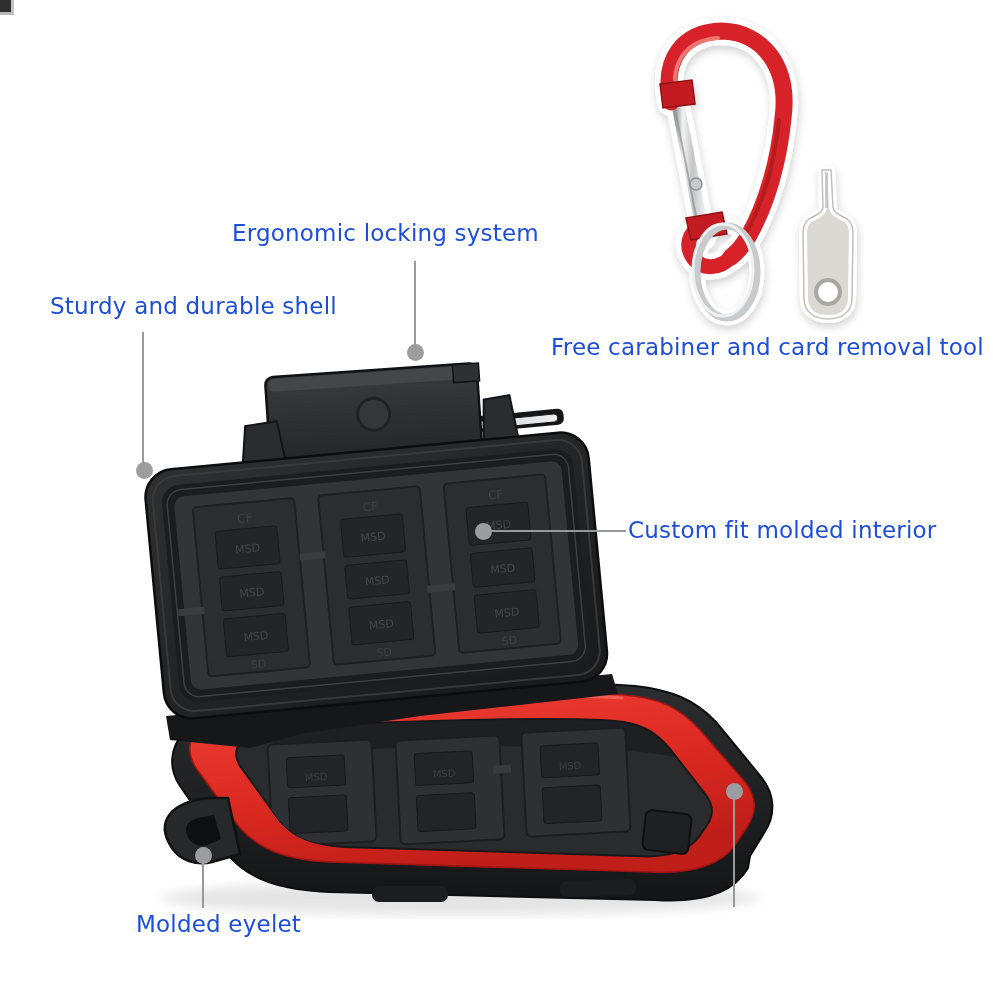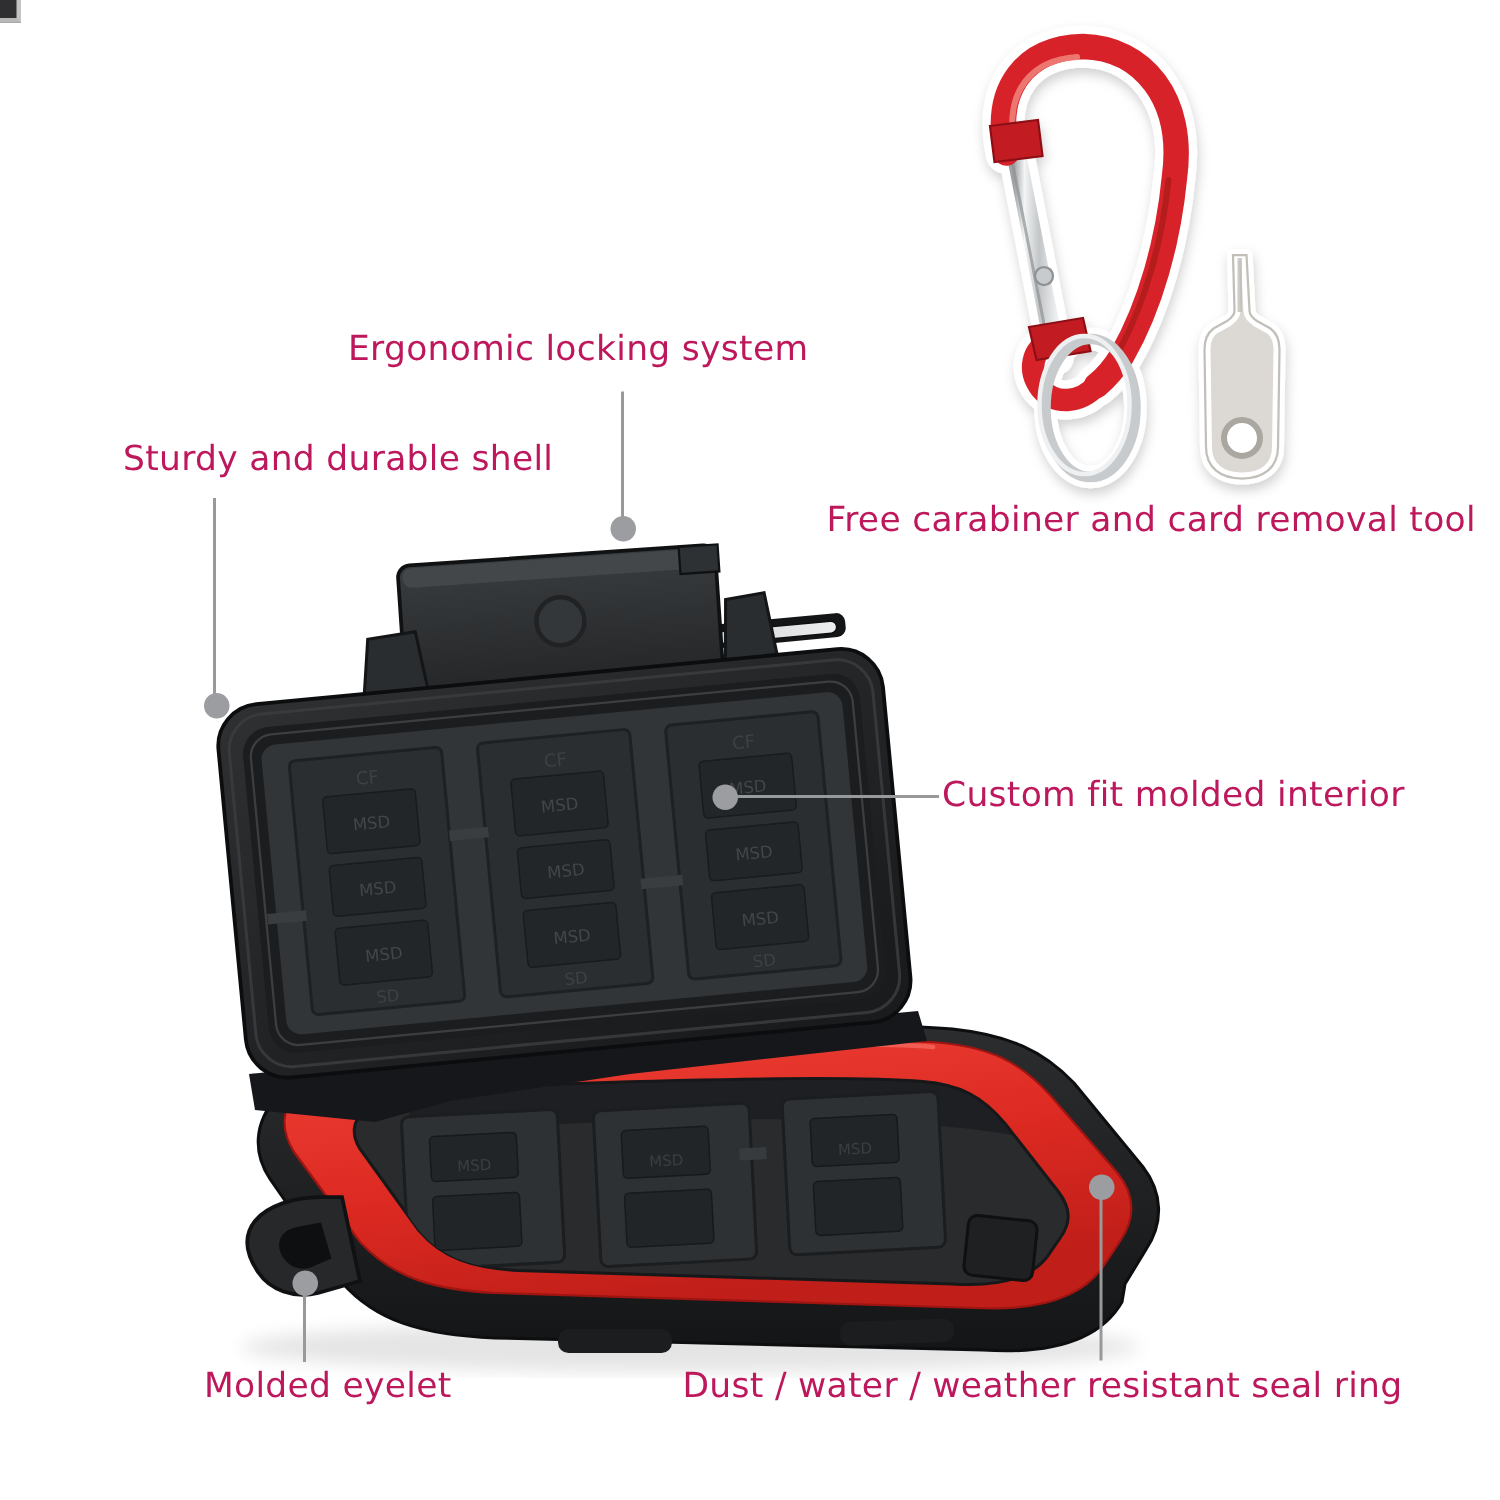--- a/index.html
+++ b/index.html
@@ -1,19 +1,19 @@
 <!DOCTYPE html>
 <html><head>
 <meta charset="utf-8">
 <style>
   html,body{margin:0;padding:0;background:#ffffff;}
   .stage{position:relative;width:1000px;height:1000px;background:#ffffff;overflow:hidden;
          font-family:"DejaVu Sans", sans-serif;}
   .scene{position:absolute;left:0;top:0;}
-  .callout-label{position:absolute;font-size:23px;color:#be185d;white-space:nowrap;
+  .callout-label{position:absolute;font-size:23px;color:#1d4ed8;white-space:nowrap;
                  letter-spacing:0.2px;}
   .callout-line{position:absolute;background:#97999b;}
   .callout-dot{position:absolute;width:17px;height:17px;border-radius:50%;background:#9b9da0;}
   .corner-icon{position:absolute;left:0;top:0;width:11px;height:12px;background:#2f2f31;
                border-right:3px solid #c3c3c3;border-bottom:3px solid #b8b8b8;}
 </style>
 </head>
 <body>
 
 <div class="stage">
@@ -214,31 +214,30 @@
       <circle cx="828" cy="292" r="12" fill="#ffffff" stroke="#aaa7a1" stroke-width="4"></circle>
     </g>
   </svg>
 
   <div class="corner-icon"></div>
 
   <div class="callout-label" style="left:232px;top:220px;">Ergonomic locking system</div>
   <div class="callout-line" style="left:414px;top:261px;width:2px;height:86px;"></div>
   <div class="callout-dot" style="left:407px;top:344px;"></div>
 
-  <div class="callout-label" style="left:50px;top:293px;margin-left:32px;">Sturdy and durable shell</div>
+  <div class="callout-label" style="left:50px;top:293px;">Sturdy and durable shell</div>
   <div class="callout-line" style="left:142px;top:332px;width:2px;height:132px;"></div>
   <div class="callout-dot" style="left:136px;top:462px;"></div>
 
   <div class="callout-label" style="left:628px;top:517px;">Custom fit molded interior</div>
 
   <div class="callout-label" style="left:551px;top:334px;">Free carabiner and card removal tool</div>
   <div class="callout-line" style="left:490px;top:530px;width:136px;height:2px;"></div>
   <div class="callout-dot" style="left:475px;top:523px;"></div>
 
   <div class="callout-label" style="left:136px;top:911px;">Molded eyelet</div>
   <div class="callout-line" style="left:202px;top:860px;width:2px;height:48px;"></div>
   <div class="callout-dot" style="left:195px;top:847px;"></div>
 
-  <div class="callout-label" style="left:455px;top:911px;">Dust / water / weather resistant seal ring</div>
   <div class="callout-line" style="left:733px;top:797px;width:2px;height:110px;"></div>
   <div class="callout-dot" style="left:726px;top:783px;"></div>
 
 </div>
 
 </body></html>

